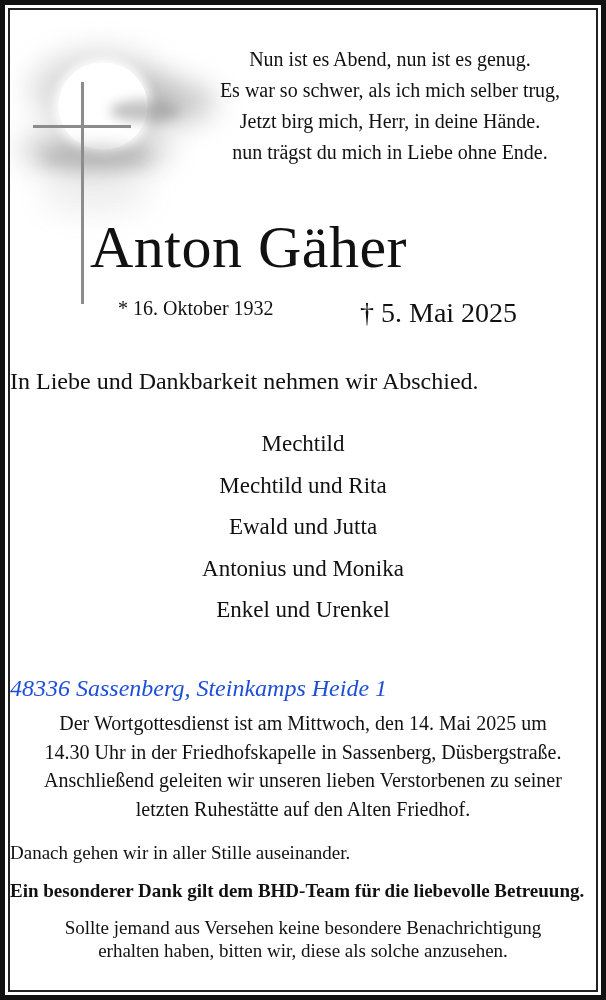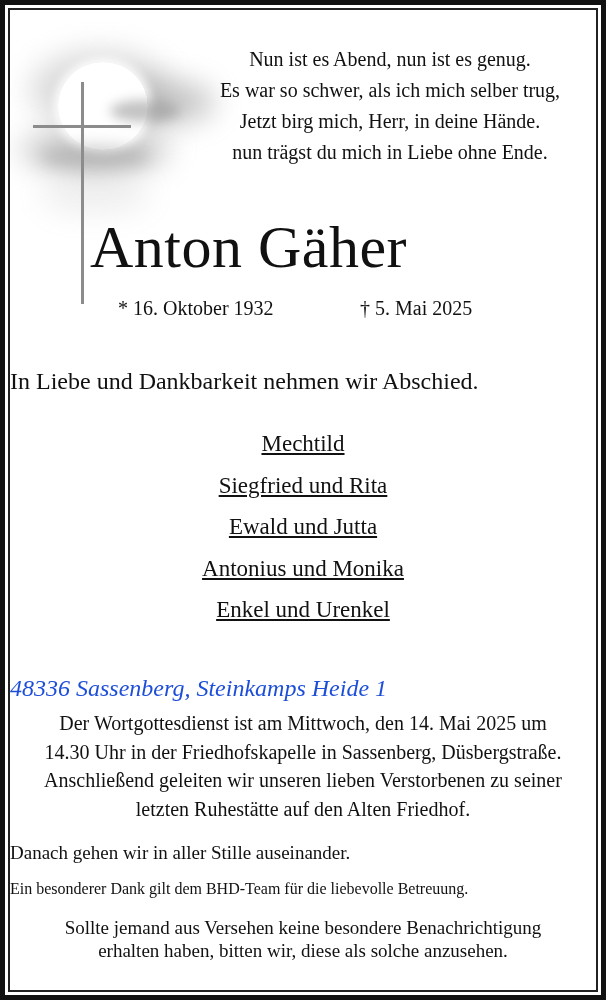--- a/index.html
+++ b/index.html
@@ -26,29 +26,29 @@
     .cloud { position: absolute; border-radius: 50%; background: #9a9a9a; filter: blur(14px); }
     .moon { position: absolute; left: 48px; top: 52px; width: 90px; height: 88px; border-radius: 50%;
             background: radial-gradient(circle at 50% 50%, #ffffff 0%, #ffffff 85%, #e9e9e9 100%);
             box-shadow: 0 0 10px 4px rgba(255,255,255,0.9); }
     .cross-v { position: absolute; left: 71px; top: 72px; width: 3px; height: 222px; background: #8c8c8c; }
     .cross-h { position: absolute; left: 23px; top: 115px; width: 98px; height: 3px; background: #8c8c8c; }
 
     .poem { position: absolute; left: 182px; width: 396px; text-align: center; font-size: 20px; line-height: 31px; top: 34px; }
     .name { font-size: 60px; line-height: 70px; top: 202px; left: 80px; right: 80px; letter-spacing: 0.5px; }
     .birth { position: absolute; left: 108px; top: 287px; font-size: 20px; }
-    .death { position: absolute; left: 350px; top: 287px; font-size: 20px; }
+    .death { position: absolute; left: 350px; top: 287px; font-size: 28px; }
     .intro { top: 358px; font-size: 24px; }
-    .family { position: absolute; left: 0; right: 0; top: 413px; text-align: center; font-size: 23px; line-height: 41.5px; text-decoration: underline; }
+    .family { position: absolute; left: 0; right: 0; top: 413px; text-align: center; font-size: 23px; line-height: 41.5px; }
     .family div { white-space: nowrap; }
     .addr { top: 665px; font-size: 24px; color: #1d4ed8; font-style: italic; }
     .service { position: absolute; left: 0; right: 0; top: 699px; text-align: center; font-size: 20px; line-height: 28.5px; font-family: Liberation Serif, serif; }
     .service div { white-space: nowrap; }
     .stille { top: 832px; font-size: 19px; }
-    .dank { top: 870px; font-size: 16px; }
+    .dank { top: 870px; font-size: 19px; font-weight: bold; }
     .note { position: absolute; left: 0; right: 0; top: 906px; text-align: center; font-size: 19px; line-height: 23px; }
     .note div { white-space: nowrap; }
   </style>
 </head>
 <body>
 
 <div class="outer">
   <div class="gap"></div>
   <div class="inner">
 
@@ -72,21 +72,21 @@
     </div>
 
     <div class="c name">Anton Gäher</div>
     <div class="birth">* 16. Oktober 1932</div>
     <div class="death">† 5. Mai 2025</div>
 
     <div class="c intro">In Liebe und Dankbarkeit nehmen wir Abschied.</div>
 
     <div class="family">
       <div>Mechtild</div>
-      <div>Siegfried und Rita</div>
+      <div>Mechtild und Rita</div>
       <div>Ewald und Jutta</div>
       <div>Antonius und Monika</div>
       <div>Enkel und Urenkel</div>
     </div>
 
     <div class="c addr">48336 Sassenberg, Steinkamps Heide 1</div>
 
     <div class="service">
       <div>Der Wortgottesdienst ist am Mittwoch, den 14. Mai 2025 um</div>
       <div>14.30 Uhr in der Friedhofskapelle in Sassenberg, Düsbergstraße.</div>

